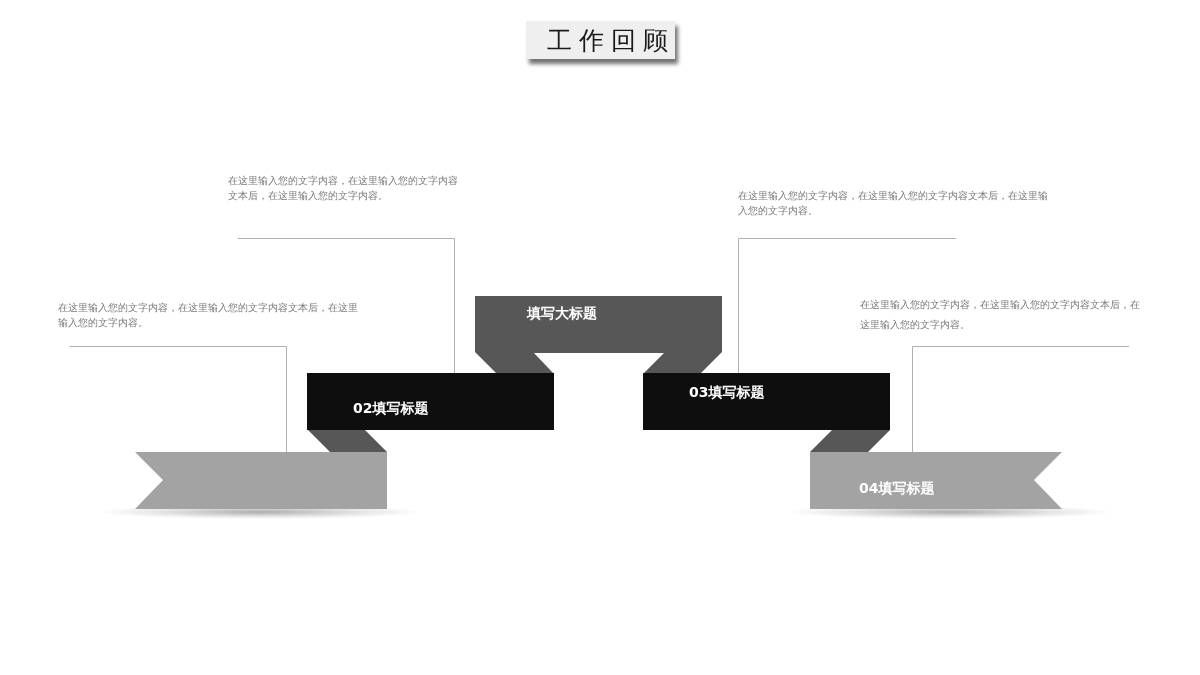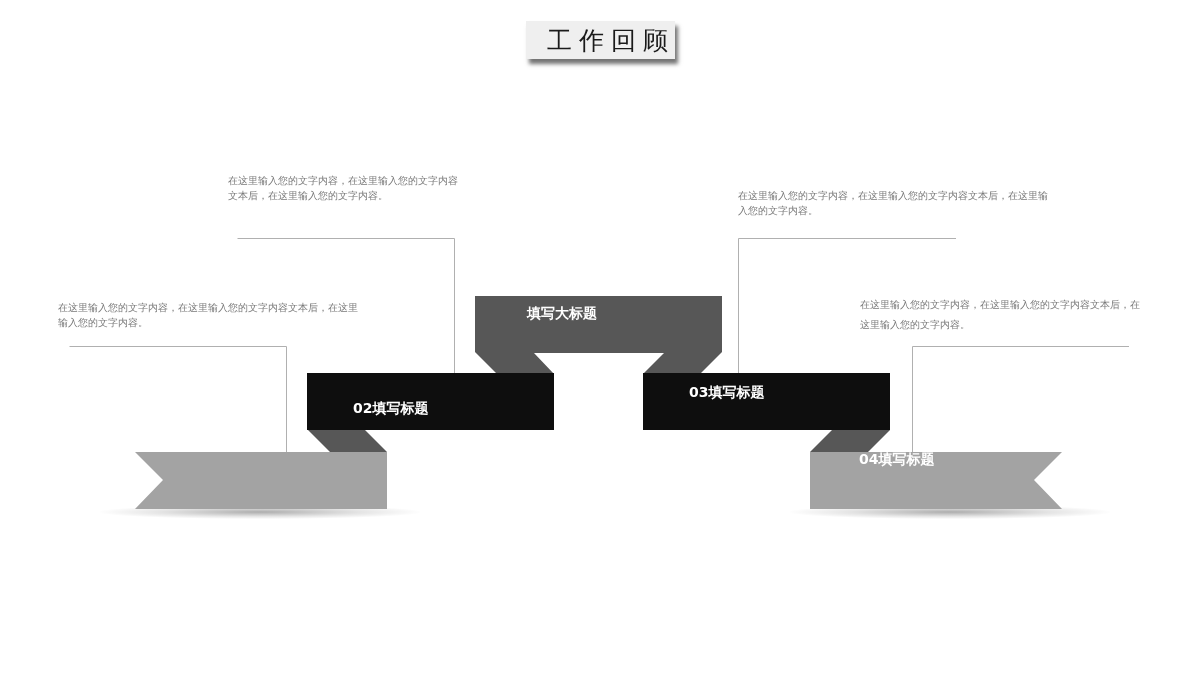--- a/index.html
+++ b/index.html
@@ -60,18 +60,18 @@
   <rect x="643" y="373" width="247" height="57" fill="#0e0e0e"></rect>
 
   <polygon fill="#a3a3a3" points="135,452 387,452 387,509 135,509 163,480"></polygon>
   <polygon fill="#a3a3a3" points="810,452 1062,452 1034,480 1062,509 810,509"></polygon>
 </svg>
 
 <div class="label" style="left:527px; top:305px;">填写大标题</div>
 <div class="label" style="left:353px; top:384px;margin-top:16px;">02填写标题</div>
 <div class="label" style="left:689px; top:384px;text-align:right;">03填写标题</div>
 <div class="label" style="left:183px; top:436px;">01填写标题</div>
-<div class="label" style="left:859px; top:451px;">04填写标题</div>
+<div class="label" style="left:859px; top:480px;">04填写标题</div>
 
 <div class="desc" style="left:228px; top:173px; width:232px;">在这里输入您的文字内容，在这里输入您的文字内容文本后，在这里输入您的文字内容。</div>
 <div class="desc" style="left:738px; top:188px; width:316px;">在这里输入您的文字内容，在这里输入您的文字内容文本后，在这里输入您的文字内容。</div>
 <div class="desc" style="left:58px; top:300px; width:306px;">在这里输入您的文字内容，在这里输入您的文字内容文本后，在这里输入您的文字内容。</div>
 <div class="desc" style="left:860px; top:295px; width:288px; line-height:20px;">在这里输入您的文字内容，在这里输入您的文字内容文本后，在这里输入您的文字内容。</div>
 
 </body></html>

